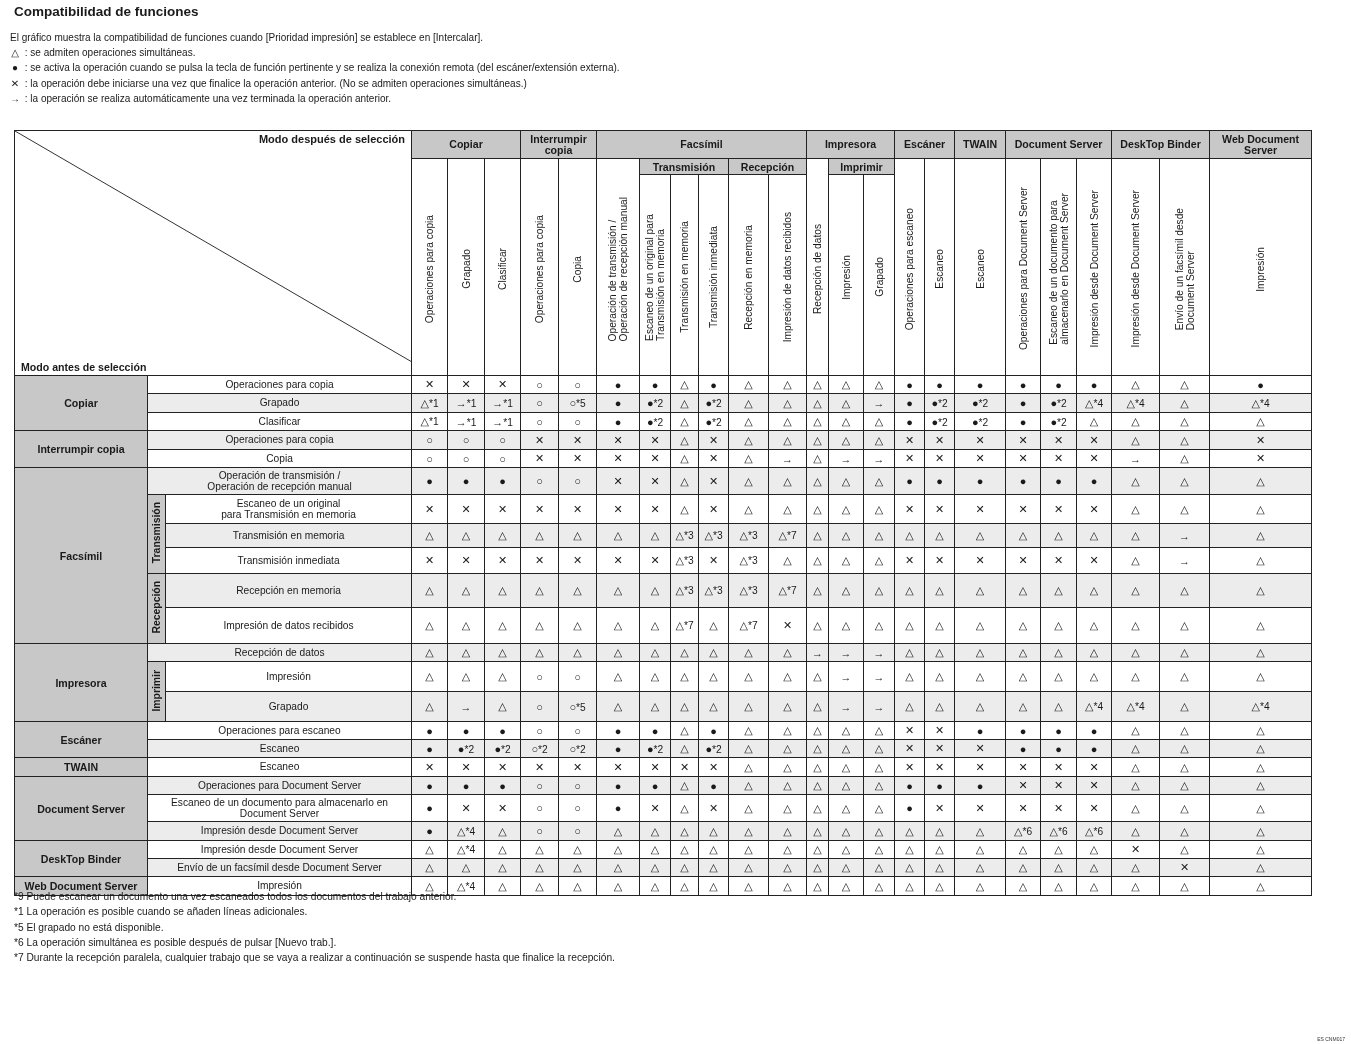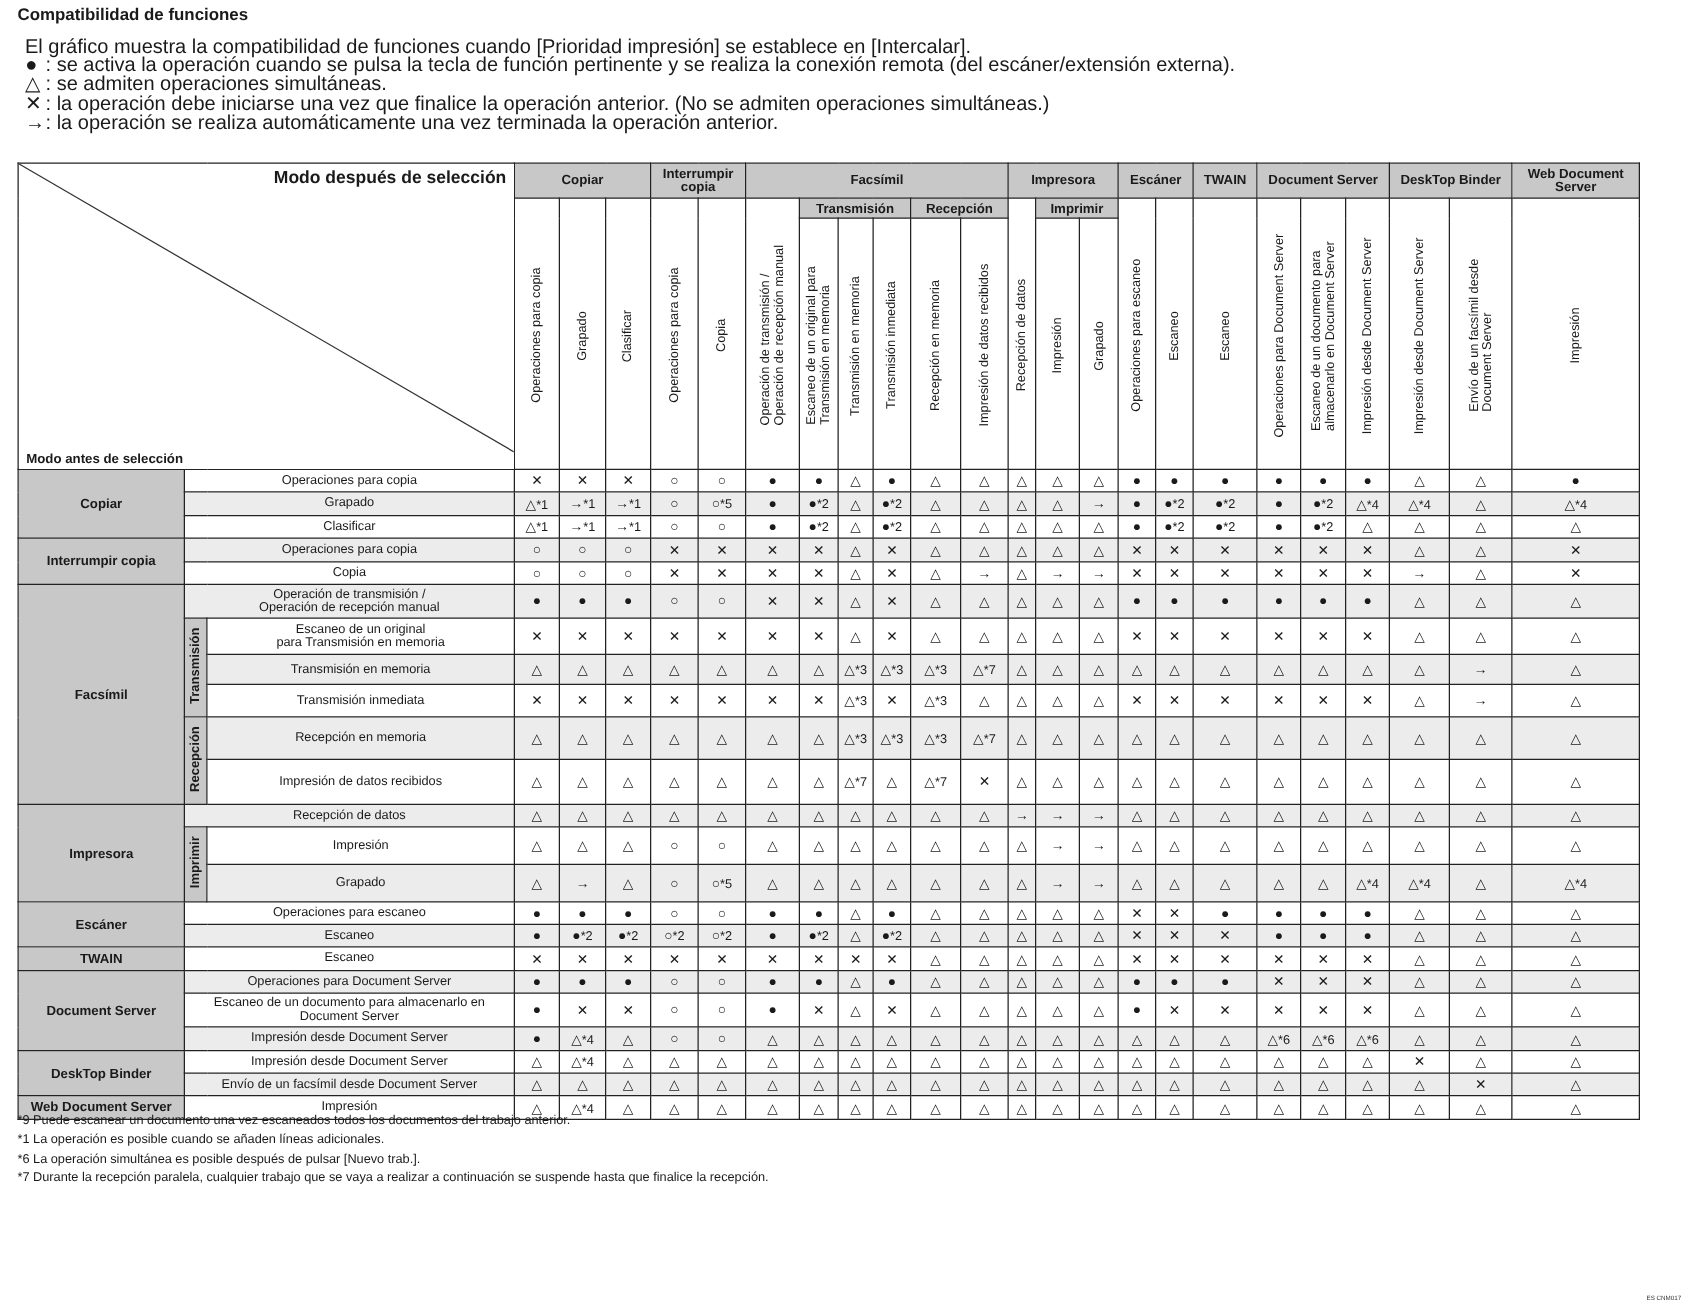--- a/index.html
+++ b/index.html
@@ -1,50 +1,50 @@
 <!DOCTYPE html>
 <html><head>
 <meta charset="utf-8">
 <style>
   html,body{margin:0;padding:0;background:#fff;}
   body{width:1351px;height:1044px;position:relative;font-family:"Liberation Sans",sans-serif;color:#1a1a1a;overflow:hidden;}
   .title{position:absolute;left:14px;top:4px;font-size:13.5px;font-weight:bold;}
-  .intro{position:absolute;left:20px;top:30px;font-size:16px;line-height:15.2px;}
+  .intro{position:absolute;left:10px;top:30px;font-size:10px;line-height:15.2px;}
   .intro div{white-space:nowrap;}
   .leg-sym{display:inline-block;width:10px;text-align:center;margin-right:2px;}
   table.grid{position:absolute;left:14px;top:130px;border-collapse:collapse;table-layout:fixed;font-size:10.2px;}
   table.grid td, table.grid th{border:1px solid #222;padding:0;text-align:center;vertical-align:middle;overflow:hidden;}
   th.grp{background:#c8c8c8;font-weight:bold;font-size:10.6px;line-height:11px;height:27px;}
   th.sub{background:#c8c8c8;font-weight:bold;font-size:10.6px;height:15px;}
   th.vcol{background:#fff;font-weight:normal;height:200px;vertical-align:bottom;}
   .vtext{writing-mode:vertical-rl;transform:rotate(180deg);display:inline-block;white-space:pre-line;text-align:left;font-size:10.2px;line-height:11px;padding-bottom:6px;}
   th.corner{background:#fff;position:relative;font-weight:bold;}
-  .corner-after{position:absolute;right:6px;top:2px;font-size:14px;}
+  .corner-after{position:absolute;right:6px;top:2px;font-size:11px;}
   .corner-before{position:absolute;left:6px;bottom:2px;font-size:10.6px;}
   .corner svg{position:absolute;left:0;top:0;}
   td.glabel{background:#c8c8c8;font-weight:bold;text-align:left;padding-left:7px;font-size:10.6px;}
   td.slabel{background:#c8c8c8;font-weight:bold;font-size:10.4px;width:16px;}
   td.slabel span{writing-mode:vertical-rl;transform:rotate(180deg);display:inline-block;}
   td.rlabel{text-align:left;padding-left:7px;line-height:11.5px;white-space:pre-line;}
   tr.alt td.cell, tr.alt td.rlabel{background:#ececec;}
   td.cell{font-size:10.2px;white-space:nowrap;}
   .sym{font-size:11px;}
   .notes{position:absolute;left:14px;top:889px;font-size:10.2px;line-height:15.3px;}
   .code{position:absolute;right:6px;bottom:2px;font-size:5px;color:#333;}
 </style>
 </head>
 <body>
 
 <div class="title">Compatibilidad de funciones</div>
 
 <div class="intro">
   <div>El gráfico muestra la compatibilidad de funciones cuando [Prioridad impresión] se establece en [Intercalar].</div>
   <div id="legend-list">
+      <div><span class="leg-sym">△</span><span> : se admiten operaciones simultáneas.</span></div>
       <div><span class="leg-sym">●</span><span> : se activa la operación cuando se pulsa la tecla de función pertinente y se realiza la conexión remota (del escáner/extensión externa).</span></div>
-      <div><span class="leg-sym">△</span><span> : se admiten operaciones simultáneas.</span></div>
       <div><span class="leg-sym">✕</span><span> : la operación debe iniciarse una vez que finalice la operación anterior. (No se admiten operaciones simultáneas.)</span></div>
       <div><span class="leg-sym">→</span><span> : la operación se realiza automáticamente una vez terminada la operación anterior.</span></div>
     </div>
 </div>
 
 <table class="grid" id="grid" style="width: 1297px;">
   <colgroup id="cols">
       <col style="width: 133px;">
       <col style="width: 18px;">
       <col style="width: 246px;">
@@ -739,16 +739,17 @@
         <td class="cell"><span class="sym">△</span></td>
         <td class="cell"><span class="sym">△</span></td>
         <td class="cell"><span class="sym">△</span></td>
       </tr>
     </tbody>
 </table>
 
 <div class="notes" id="notes">
     <div>*9 Puede escanear un documento una vez escaneados todos los documentos del trabajo anterior.</div>
     <div>*1 La operación es posible cuando se añaden líneas adicionales.</div>
+    <div>*5 El grapado no está disponible.</div>
     <div>*6 La operación simultánea es posible después de pulsar [Nuevo trab.].</div>
     <div>*7 Durante la recepción paralela, cualquier trabajo que se vaya a realizar a continuación se suspende hasta que finalice la recepción.</div>
   </div>
 <div class="code">ES CNM017</div>
 
 </body></html>

